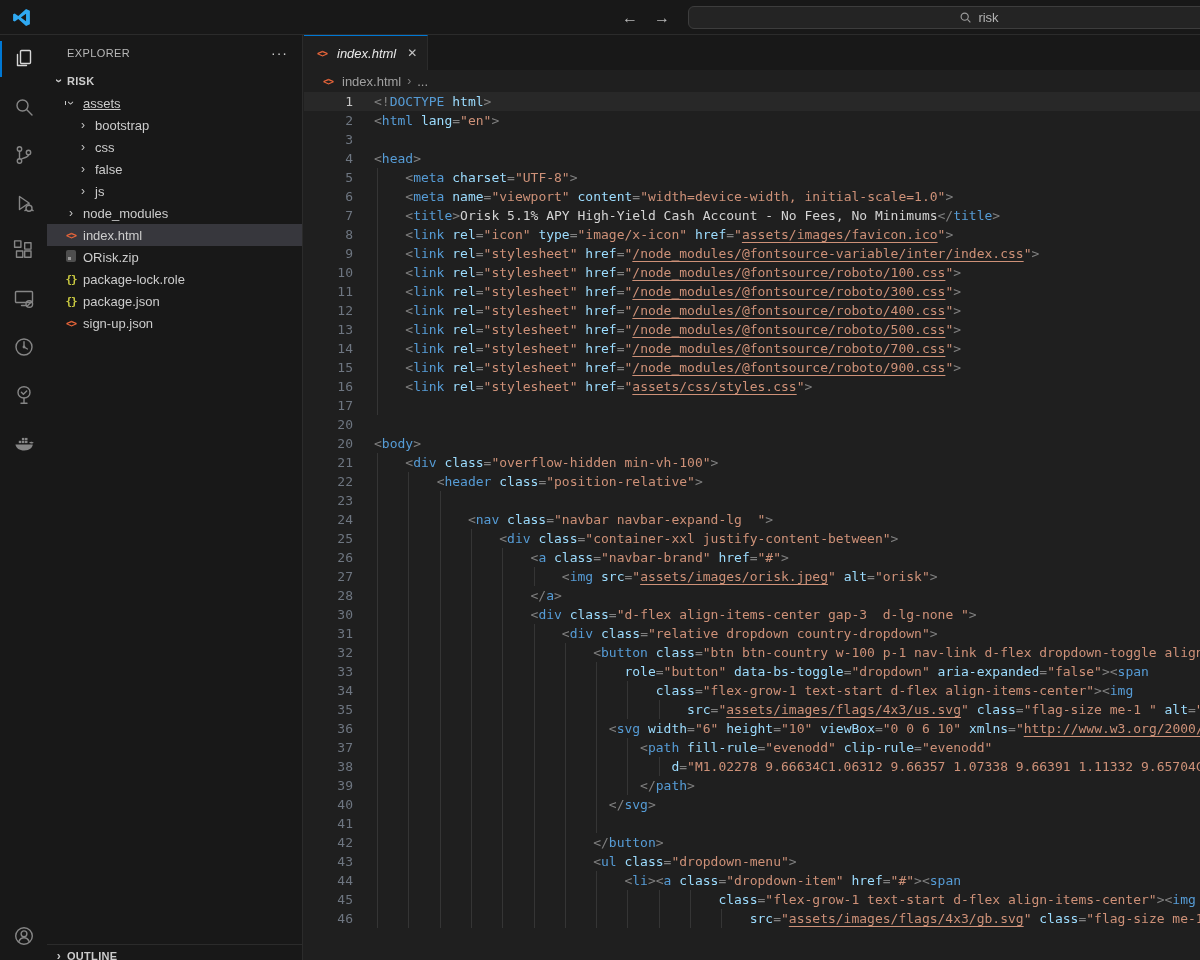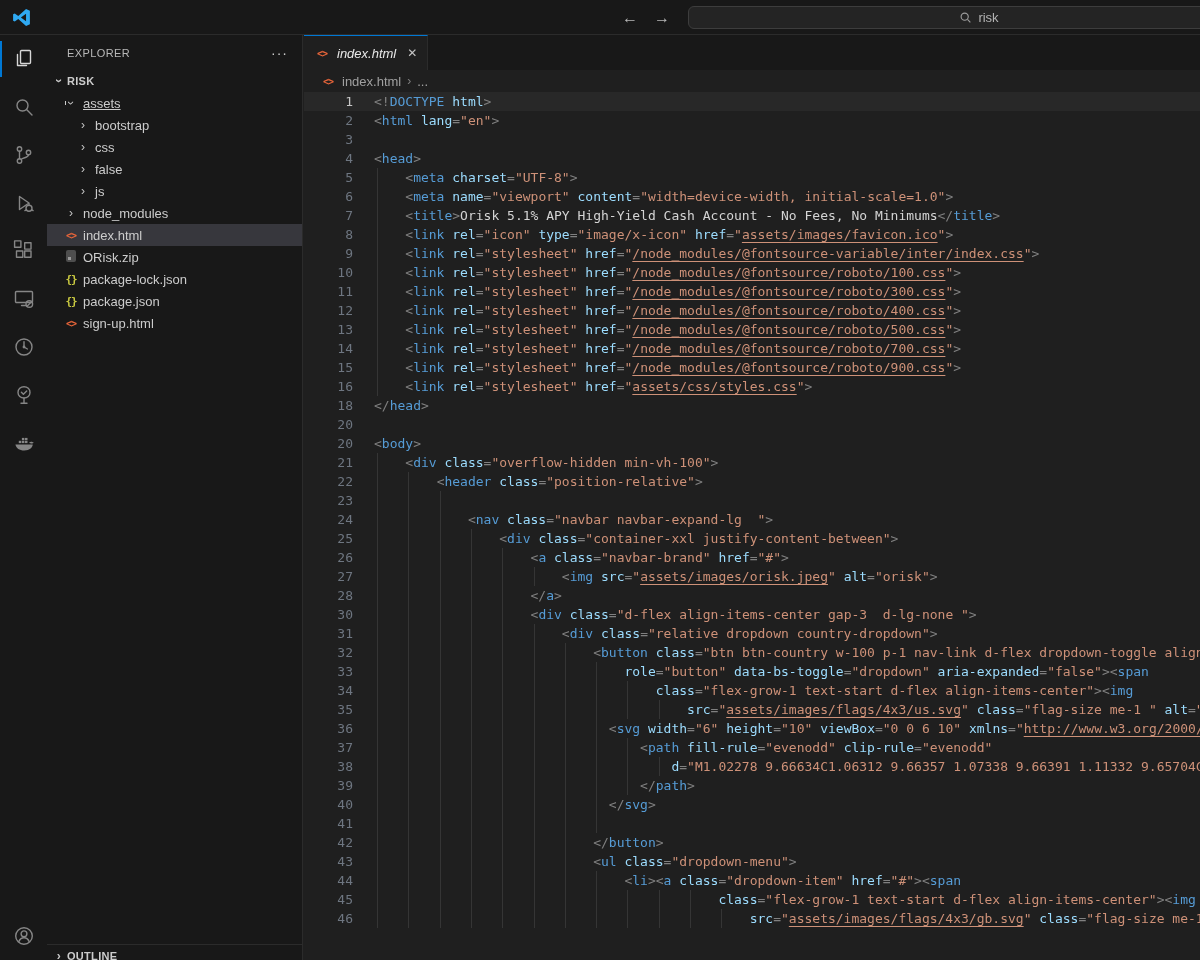--- a/index.html
+++ b/index.html
@@ -211,29 +211,29 @@
       <div class="tree-row selected" style="padding-left: 16px;">
         <span class="fico html">&lt;&gt;</span>
         <span class="tree-label">index.html</span>
       </div>
       <div class="tree-row" style="padding-left: 16px;">
         <span class="fico"><span class="zipbox"></span></span>
         <span class="tree-label">ORisk.zip</span>
       </div>
       <div class="tree-row" style="padding-left: 16px;">
         <span class="fico json">{}</span>
-        <span class="tree-label">package-lock.json</span>
+        <span class="tree-label">package-lock.role</span>
       </div>
       <div class="tree-row" style="padding-left: 16px;">
         <span class="fico json">{}</span>
         <span class="tree-label">package.json</span>
       </div>
       <div class="tree-row" style="padding-left: 16px;">
         <span class="fico html">&lt;&gt;</span>
-        <span class="tree-label">sign-up.html</span>
+        <span class="tree-label">sign-up.json</span>
       </div>
     </div>
   <div id="outline-section" class="section-header">
     <span class="chev">›</span>
     <span>OUTLINE</span>
   </div>
 </div>
 
 <div id="editor">
   <div id="tabstrip">
@@ -259,21 +259,21 @@
       <div class="line"><span class="num">7</span><span class="code"><span class="guide" style="left: calc(0ch + 3px);"></span><span><span class="tk-x">    </span><span class="tk-p">&lt;</span><span class="tk-t">title</span><span class="tk-p">&gt;</span><span class="tk-x">Orisk 5.1% APY High-Yield Cash Account - No Fees, No Minimums</span><span class="tk-p">&lt;/</span><span class="tk-t">title</span><span class="tk-p">&gt;</span></span></span></div>
       <div class="line"><span class="num">8</span><span class="code"><span class="guide" style="left: calc(0ch + 3px);"></span><span><span class="tk-x">    </span><span class="tk-p">&lt;</span><span class="tk-t">link</span><span class="tk-x"> </span><span class="tk-a">rel</span><span class="tk-p">=</span><span class="tk-s">"icon"</span><span class="tk-x"> </span><span class="tk-a">type</span><span class="tk-p">=</span><span class="tk-s">"image/x-icon"</span><span class="tk-x"> </span><span class="tk-a">href</span><span class="tk-p">=</span><span class="tk-s">"</span><span class="tk-l">assets/images/favicon.ico</span><span class="tk-s">"</span><span class="tk-p">&gt;</span></span></span></div>
       <div class="line"><span class="num">9</span><span class="code"><span class="guide" style="left: calc(0ch + 3px);"></span><span><span class="tk-x">    </span><span class="tk-p">&lt;</span><span class="tk-t">link</span><span class="tk-x"> </span><span class="tk-a">rel</span><span class="tk-p">=</span><span class="tk-s">"stylesheet"</span><span class="tk-x"> </span><span class="tk-a">href</span><span class="tk-p">=</span><span class="tk-s">"</span><span class="tk-l">/node_modules/@fontsource-variable/inter/index.css</span><span class="tk-s">"</span><span class="tk-p">&gt;</span></span></span></div>
       <div class="line"><span class="num">10</span><span class="code"><span class="guide" style="left: calc(0ch + 3px);"></span><span><span class="tk-x">    </span><span class="tk-p">&lt;</span><span class="tk-t">link</span><span class="tk-x"> </span><span class="tk-a">rel</span><span class="tk-p">=</span><span class="tk-s">"stylesheet"</span><span class="tk-x"> </span><span class="tk-a">href</span><span class="tk-p">=</span><span class="tk-s">"</span><span class="tk-l">/node_modules/@fontsource/roboto/100.css</span><span class="tk-s">"</span><span class="tk-p">&gt;</span></span></span></div>
       <div class="line"><span class="num">11</span><span class="code"><span class="guide" style="left: calc(0ch + 3px);"></span><span><span class="tk-x">    </span><span class="tk-p">&lt;</span><span class="tk-t">link</span><span class="tk-x"> </span><span class="tk-a">rel</span><span class="tk-p">=</span><span class="tk-s">"stylesheet"</span><span class="tk-x"> </span><span class="tk-a">href</span><span class="tk-p">=</span><span class="tk-s">"</span><span class="tk-l">/node_modules/@fontsource/roboto/300.css</span><span class="tk-s">"</span><span class="tk-p">&gt;</span></span></span></div>
       <div class="line"><span class="num">12</span><span class="code"><span class="guide" style="left: calc(0ch + 3px);"></span><span><span class="tk-x">    </span><span class="tk-p">&lt;</span><span class="tk-t">link</span><span class="tk-x"> </span><span class="tk-a">rel</span><span class="tk-p">=</span><span class="tk-s">"stylesheet"</span><span class="tk-x"> </span><span class="tk-a">href</span><span class="tk-p">=</span><span class="tk-s">"</span><span class="tk-l">/node_modules/@fontsource/roboto/400.css</span><span class="tk-s">"</span><span class="tk-p">&gt;</span></span></span></div>
       <div class="line"><span class="num">13</span><span class="code"><span class="guide" style="left: calc(0ch + 3px);"></span><span><span class="tk-x">    </span><span class="tk-p">&lt;</span><span class="tk-t">link</span><span class="tk-x"> </span><span class="tk-a">rel</span><span class="tk-p">=</span><span class="tk-s">"stylesheet"</span><span class="tk-x"> </span><span class="tk-a">href</span><span class="tk-p">=</span><span class="tk-s">"</span><span class="tk-l">/node_modules/@fontsource/roboto/500.css</span><span class="tk-s">"</span><span class="tk-p">&gt;</span></span></span></div>
       <div class="line"><span class="num">14</span><span class="code"><span class="guide" style="left: calc(0ch + 3px);"></span><span><span class="tk-x">    </span><span class="tk-p">&lt;</span><span class="tk-t">link</span><span class="tk-x"> </span><span class="tk-a">rel</span><span class="tk-p">=</span><span class="tk-s">"stylesheet"</span><span class="tk-x"> </span><span class="tk-a">href</span><span class="tk-p">=</span><span class="tk-s">"</span><span class="tk-l">/node_modules/@fontsource/roboto/700.css</span><span class="tk-s">"</span><span class="tk-p">&gt;</span></span></span></div>
       <div class="line"><span class="num">15</span><span class="code"><span class="guide" style="left: calc(0ch + 3px);"></span><span><span class="tk-x">    </span><span class="tk-p">&lt;</span><span class="tk-t">link</span><span class="tk-x"> </span><span class="tk-a">rel</span><span class="tk-p">=</span><span class="tk-s">"stylesheet"</span><span class="tk-x"> </span><span class="tk-a">href</span><span class="tk-p">=</span><span class="tk-s">"</span><span class="tk-l">/node_modules/@fontsource/roboto/900.css</span><span class="tk-s">"</span><span class="tk-p">&gt;</span></span></span></div>
       <div class="line"><span class="num">16</span><span class="code"><span class="guide" style="left: calc(0ch + 3px);"></span><span><span class="tk-x">    </span><span class="tk-p">&lt;</span><span class="tk-t">link</span><span class="tk-x"> </span><span class="tk-a">rel</span><span class="tk-p">=</span><span class="tk-s">"stylesheet"</span><span class="tk-x"> </span><span class="tk-a">href</span><span class="tk-p">=</span><span class="tk-s">"</span><span class="tk-l">assets/css/styles.css</span><span class="tk-s">"</span><span class="tk-p">&gt;</span></span></span></div>
-      <div class="line"><span class="num">18</span><span class="code"><span><span class="tk-p">&lt;/</span><span class="tk-t">head</span><span class="tk-p">&gt;</span></span></span></div>
+      <div class="line"><span class="num">17</span><span class="code"><span class="guide" style="left: calc(0ch + 3px);"></span><span></span></span></div>
       <div class="line"><span class="num">20</span><span class="code"><span></span></span></div>
       <div class="line"><span class="num">20</span><span class="code"><span><span class="tk-p">&lt;</span><span class="tk-t">body</span><span class="tk-p">&gt;</span></span></span></div>
       <div class="line"><span class="num">21</span><span class="code"><span class="guide" style="left: calc(0ch + 3px);"></span><span><span class="tk-x">    </span><span class="tk-p">&lt;</span><span class="tk-t">div</span><span class="tk-x"> </span><span class="tk-a">class</span><span class="tk-p">=</span><span class="tk-s">"overflow-hidden min-vh-100"</span><span class="tk-p">&gt;</span></span></span></div>
       <div class="line"><span class="num">22</span><span class="code"><span class="guide" style="left: calc(0ch + 3px);"></span><span class="guide" style="left: calc(4ch + 3px);"></span><span><span class="tk-x">        </span><span class="tk-p">&lt;</span><span class="tk-t">header</span><span class="tk-x"> </span><span class="tk-a">class</span><span class="tk-p">=</span><span class="tk-s">"position-relative"</span><span class="tk-p">&gt;</span></span></span></div>
       <div class="line"><span class="num">23</span><span class="code"><span class="guide" style="left: calc(0ch + 3px);"></span><span class="guide" style="left: calc(4ch + 3px);"></span><span class="guide" style="left: calc(8ch + 3px);"></span><span></span></span></div>
       <div class="line"><span class="num">24</span><span class="code"><span class="guide" style="left: calc(0ch + 3px);"></span><span class="guide" style="left: calc(4ch + 3px);"></span><span class="guide" style="left: calc(8ch + 3px);"></span><span><span class="tk-x">            </span><span class="tk-p">&lt;</span><span class="tk-t">nav</span><span class="tk-x"> </span><span class="tk-a">class</span><span class="tk-p">=</span><span class="tk-s">"navbar navbar-expand-lg  "</span><span class="tk-p">&gt;</span></span></span></div>
       <div class="line"><span class="num">25</span><span class="code"><span class="guide" style="left: calc(0ch + 3px);"></span><span class="guide" style="left: calc(4ch + 3px);"></span><span class="guide" style="left: calc(8ch + 3px);"></span><span class="guide" style="left: calc(12ch + 3px);"></span><span><span class="tk-x">                </span><span class="tk-p">&lt;</span><span class="tk-t">div</span><span class="tk-x"> </span><span class="tk-a">class</span><span class="tk-p">=</span><span class="tk-s">"container-xxl justify-content-between"</span><span class="tk-p">&gt;</span></span></span></div>
       <div class="line"><span class="num">26</span><span class="code"><span class="guide" style="left: calc(0ch + 3px);"></span><span class="guide" style="left: calc(4ch + 3px);"></span><span class="guide" style="left: calc(8ch + 3px);"></span><span class="guide" style="left: calc(12ch + 3px);"></span><span class="guide" style="left: calc(16ch + 3px);"></span><span><span class="tk-x">                    </span><span class="tk-p">&lt;</span><span class="tk-t">a</span><span class="tk-x"> </span><span class="tk-a">class</span><span class="tk-p">=</span><span class="tk-s">"navbar-brand"</span><span class="tk-x"> </span><span class="tk-a">href</span><span class="tk-p">=</span><span class="tk-s">"#"</span><span class="tk-p">&gt;</span></span></span></div>
       <div class="line"><span class="num">27</span><span class="code"><span class="guide" style="left: calc(0ch + 3px);"></span><span class="guide" style="left: calc(4ch + 3px);"></span><span class="guide" style="left: calc(8ch + 3px);"></span><span class="guide" style="left: calc(12ch + 3px);"></span><span class="guide" style="left: calc(16ch + 3px);"></span><span class="guide" style="left: calc(20ch + 3px);"></span><span><span class="tk-x">                        </span><span class="tk-p">&lt;</span><span class="tk-t">img</span><span class="tk-x"> </span><span class="tk-a">src</span><span class="tk-p">=</span><span class="tk-s">"</span><span class="tk-l">assets/images/orisk.jpeg</span><span class="tk-s">"</span><span class="tk-x"> </span><span class="tk-a">alt</span><span class="tk-p">=</span><span class="tk-s">"orisk"</span><span class="tk-p">&gt;</span></span></span></div>
       <div class="line"><span class="num">28</span><span class="code"><span class="guide" style="left: calc(0ch + 3px);"></span><span class="guide" style="left: calc(4ch + 3px);"></span><span class="guide" style="left: calc(8ch + 3px);"></span><span class="guide" style="left: calc(12ch + 3px);"></span><span class="guide" style="left: calc(16ch + 3px);"></span><span><span class="tk-x">                    </span><span class="tk-p">&lt;/</span><span class="tk-t">a</span><span class="tk-p">&gt;</span></span></span></div>

